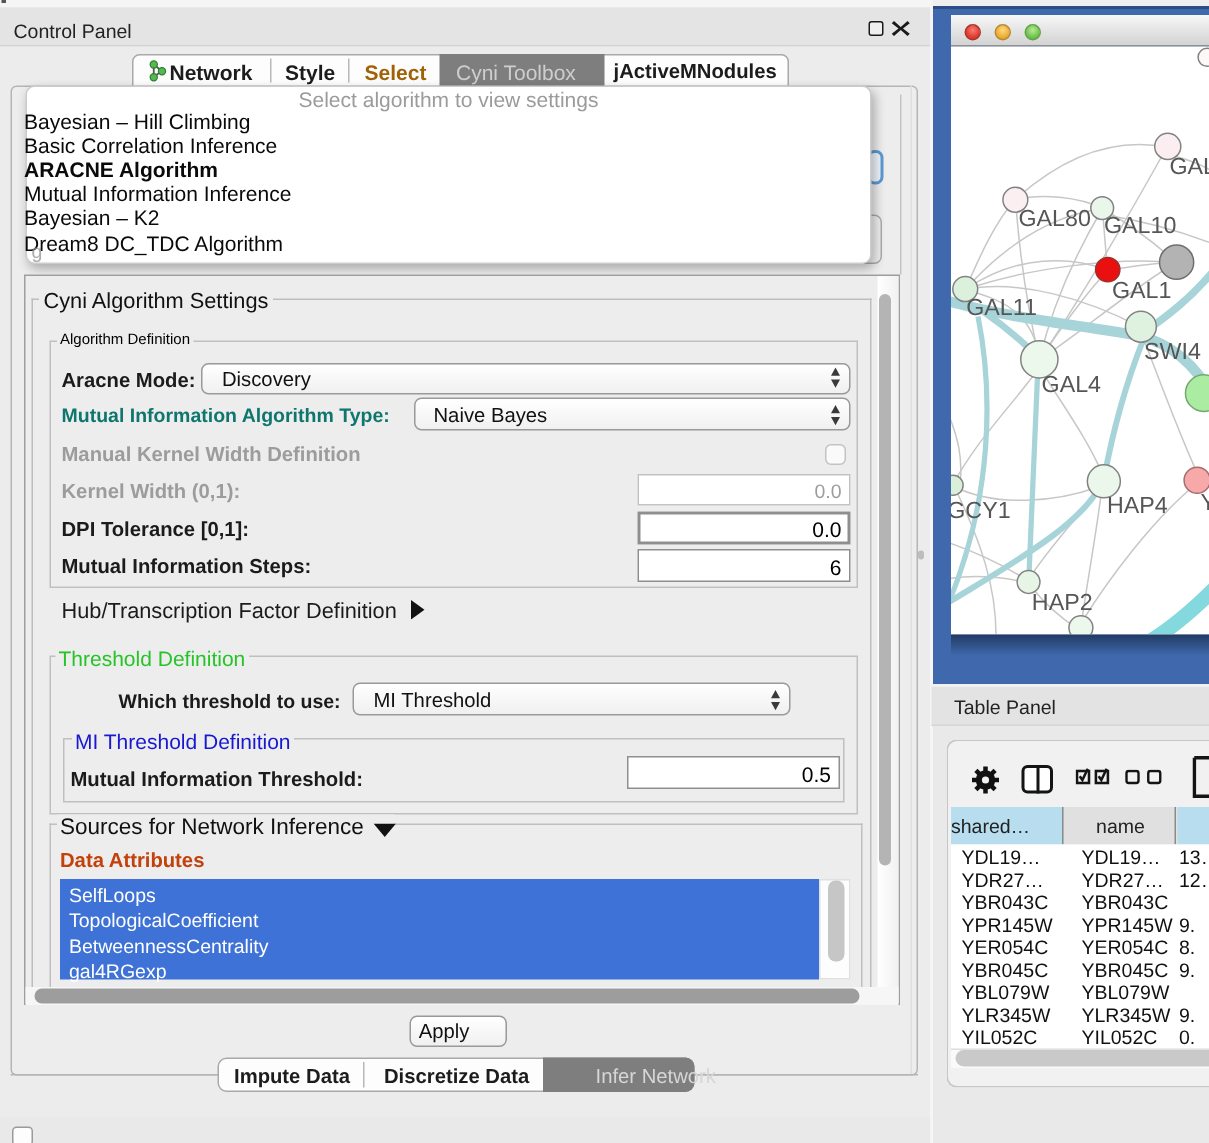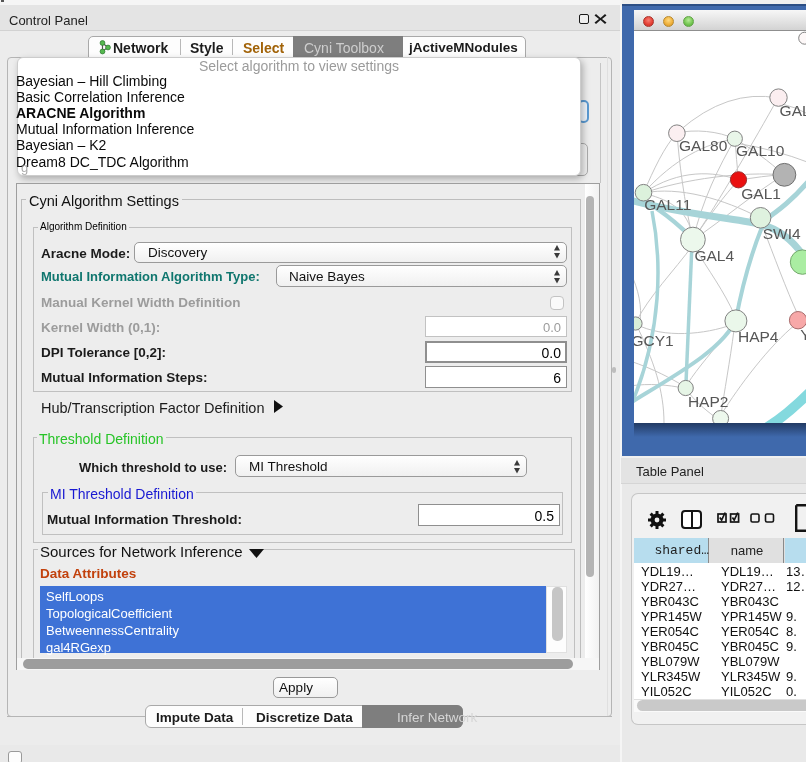--- a/index.html
+++ b/index.html
@@ -83,21 +83,21 @@
     <path d="M3 13.5 L6 8 L0 8 Z" fill="#3a3a3a"></path>
   </svg>
 
 <div class="ab b" style="left:41px;top:295px;font-size:13.5px;color:#9c9c9c;">Manual Kernel Width Definition</div>
 <div class="ab" style="left:550px;top:296px;width:14px;height:14px;background:#fafafa;border:1.5px solid #c3c3c3;border-radius:4px;"></div>
 
 <div class="ab b" style="left:41px;top:320px;font-size:13.5px;color:#9c9c9c;">Kernel Width (0,1):</div>
 <div class="ab" style="left:425px;top:316px;width:142px;height:21px;background:#fff;border:1px solid #c2c2c2;"></div>
 <div class="ab" style="left:425px;top:320px;width:136px;font-size:13px;color:#9c9c9c;text-align:right;">0.0</div>
 
-<div class="ab b" style="left:41px;top:345px;font-size:13.5px;color:#1b1b1b;">DPI Tolerance [0,2]:</div>
+<div class="ab b" style="left:41px;top:345px;font-size:13.5px;color:#1b1b1b;">DPI Tolerance [0,1]:</div>
 <div class="ab" style="left:425px;top:341px;width:142px;height:22px;background:#fff;border:2px solid #8f8f8f;"></div>
 <div class="ab b" style="left:425px;top:345px;width:136px;font-size:14px;color:#000;text-align:right;font-weight:normal;">0.0</div>
 
 <div class="ab b" style="left:41px;top:370px;font-size:13.5px;color:#1b1b1b;">Mutual Information Steps:</div>
 <div class="ab" style="left:425px;top:366px;width:142px;height:22px;background:#fff;border:1px solid #8f8f8f;"></div>
 <div class="ab" style="left:425px;top:370px;width:136px;font-size:14px;color:#000;text-align:right;">6</div>
 
 <div class="ab" style="left:41px;top:400px;font-size:14.5px;color:#1b1b1b;">Hub/Transcription Factor Definition</div>
 <svg class="ab" style="left:273px;top:400px;" width="11" height="13" viewBox="0 0 11 13">
     <path d="M1 0 L10 6.5 L1 13 Z" fill="#111"></path>
@@ -264,21 +264,21 @@
   <rect x="15.5" y="1" width="8" height="8" rx="1.5" fill="none" stroke="#141414" stroke-width="1.6"></rect>
 </svg>
 <svg class="ab" style="left:795px;top:504px;" width="12" height="28" viewBox="0 0 12 28">
   <path d="M1.2 1.2 H12 M1.2 1.2 V26.8 H12" fill="none" stroke="#141414" stroke-width="2.4"></path>
 </svg>
 
 <div class="ab" style="left:634px;top:538px;width:172px;height:25px;background:#e0e0e0;overflow:hidden;">
   <div class="ab" style="left:0;top:0;width:75px;height:25px;background:#b7ddee;border-right:1px solid #8a8a8a;"></div>
   <div class="ab" style="left:76px;top:0;width:74px;height:25px;background:#e0e0e0;border-right:1px solid #8a8a8a;"></div>
   <div class="ab" style="left:151px;top:0;width:25px;height:25px;background:#b7ddee;"></div>
-  <div class="ab" style="left:0;top:5px;width:75px;text-align:right;font-size:13px;color:#222;font-family:Liberation Mono, monospace;">shared…</div>
+  <div class="ab" style="left:0;top:5px;width:75px;text-align:left;font-size:13px;color:#222;">shared…</div>
   <div class="ab" style="left:76px;top:5px;width:74px;text-align:center;font-size:13px;color:#222;">name</div>
 </div>
 
 <div class="ab" style="left:634px;top:563px;width:172px;height:136px;background:#fff;overflow:hidden;font-size:13px;color:#111;">
   <div class="ab" style="left:7px;top:1px;line-height:15px;">YDL19…<br>YDR27…<br>YBR043C<br>YPR145W<br>YER054C<br>YBR045C<br>YBL079W<br>YLR345W<br>YIL052C</div>
   <div class="ab" style="left:87px;top:1px;line-height:15px;">YDL19…<br>YDR27…<br>YBR043C<br>YPR145W<br>YER054C<br>YBR045C<br>YBL079W<br>YLR345W<br>YIL052C</div>
   <div class="ab" style="left:152px;top:1px;line-height:15px;">13…<br>12…<br><br>9.<br>8.<br>9.<br><br>9.<br>0.</div>
 </div>
 
 <div class="ab" style="left:634px;top:699px;width:172px;height:13px;background:#fafafa;border-top:1px solid #e0e0e0;"></div>

